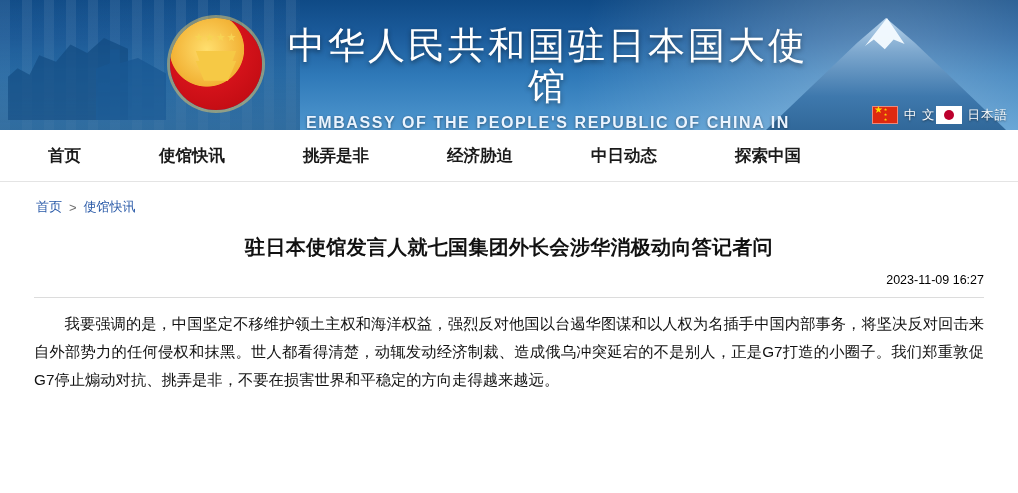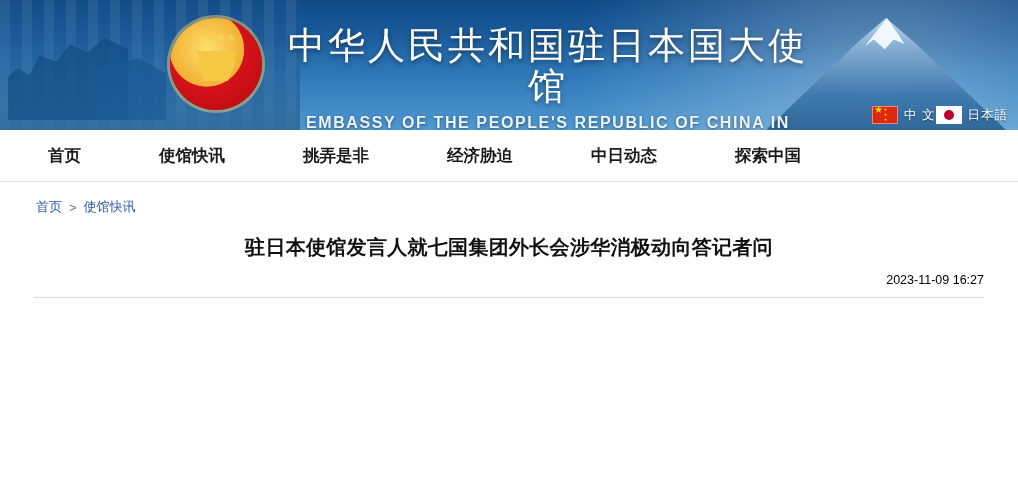--- a/index.html
+++ b/index.html
@@ -311,14 +311,15 @@
   <span class="breadcrumb-sep">&gt;</span>
   <span class="breadcrumb-link">使馆快讯</span>
 </div>
 
 <div class="content">
   <div class="article-title">驻日本使馆发言人就七国集团外长会涉华消极动向答记者问</div>
   <div class="article-date">2023-11-09 16:27</div>
   <div class="divider"></div>
 
   <div class="body-text">
+    <p class="para">我要强调的是，中国坚定不移维护领土主权和海洋权益，强烈反对他国以台遏华图谋和以人权为名插手中国内部事务，将坚决反对回击来自外部势力的任何侵权和抹黑。世人都看得清楚，动辄发动经济制裁、造成俄乌冲突延宕的不是别人，正是G7打造的小圈子。我们郑重敦促G7停止煽动对抗、挑弄是非，不要在损害世界和平稳定的方向走得越来越远。</p>
   </div>
 </div>
 
 </body></html>

